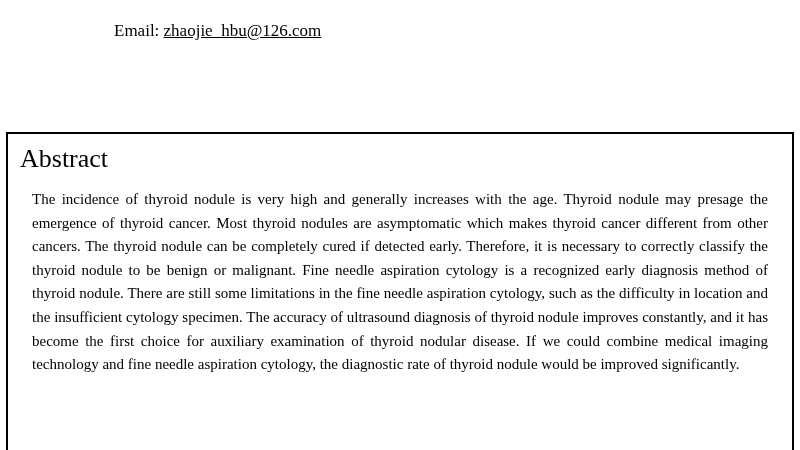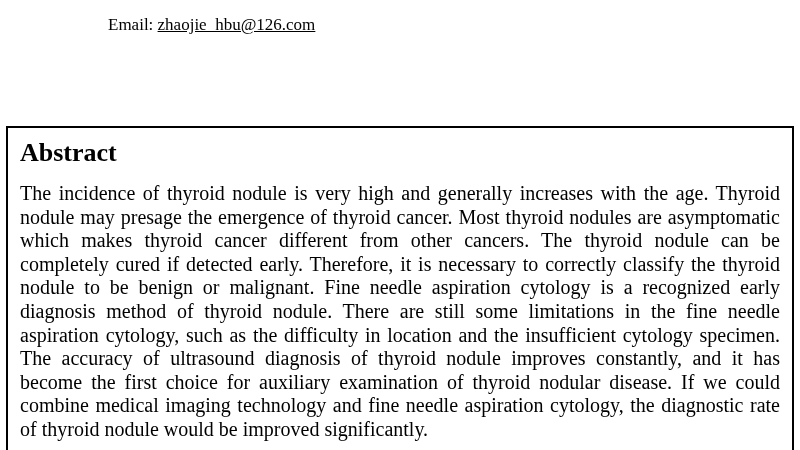--- a/index.html
+++ b/index.html
@@ -15,21 +15,21 @@
     overflow: hidden;
   }
   .page {
     position: relative;
     width: 800px;
     height: 450px;
     box-sizing: border-box;
   }
   .header-block {
     padding: 0 0 0 0;
-    margin: 8px;
+    margin: 14px;
   }
   .email-line {
     font-size: 17px;
     line-height: 22px;
     margin: 0;
     padding: 6px 0 0 100px;
     white-space: nowrap;
   }
   .email-link {
     text-decoration: underline;
@@ -50,30 +50,30 @@
     left: 6px;
     top: 118px;
     right: 6px;
     bottom: 2px;
     border: 2px solid #000000;
     box-sizing: border-box;
     padding: 10px 12px 0 12px;
   }
   .abstract-title {
     font-size: 26px;
-    font-weight: bold;
+    font-weight: normal;
     line-height: 30px;
     margin: 0 0 14px 0;
   }
   .abstract-body {
-    font-size: 20px;
+    font-size: 15px;
     line-height: 23.6px;
     text-align: justify;
     text-justify: inter-word;
-    margin: 0;
+    margin: 12px;
     hyphens: none;
   }
 </style>
 </head>
 <body>
 
 <div class="page">
 
   <div class="header-block">
     <p class="email-line"><span>Email: </span><span class="email-link">zhaojie_hbu@126.com</span></p>

